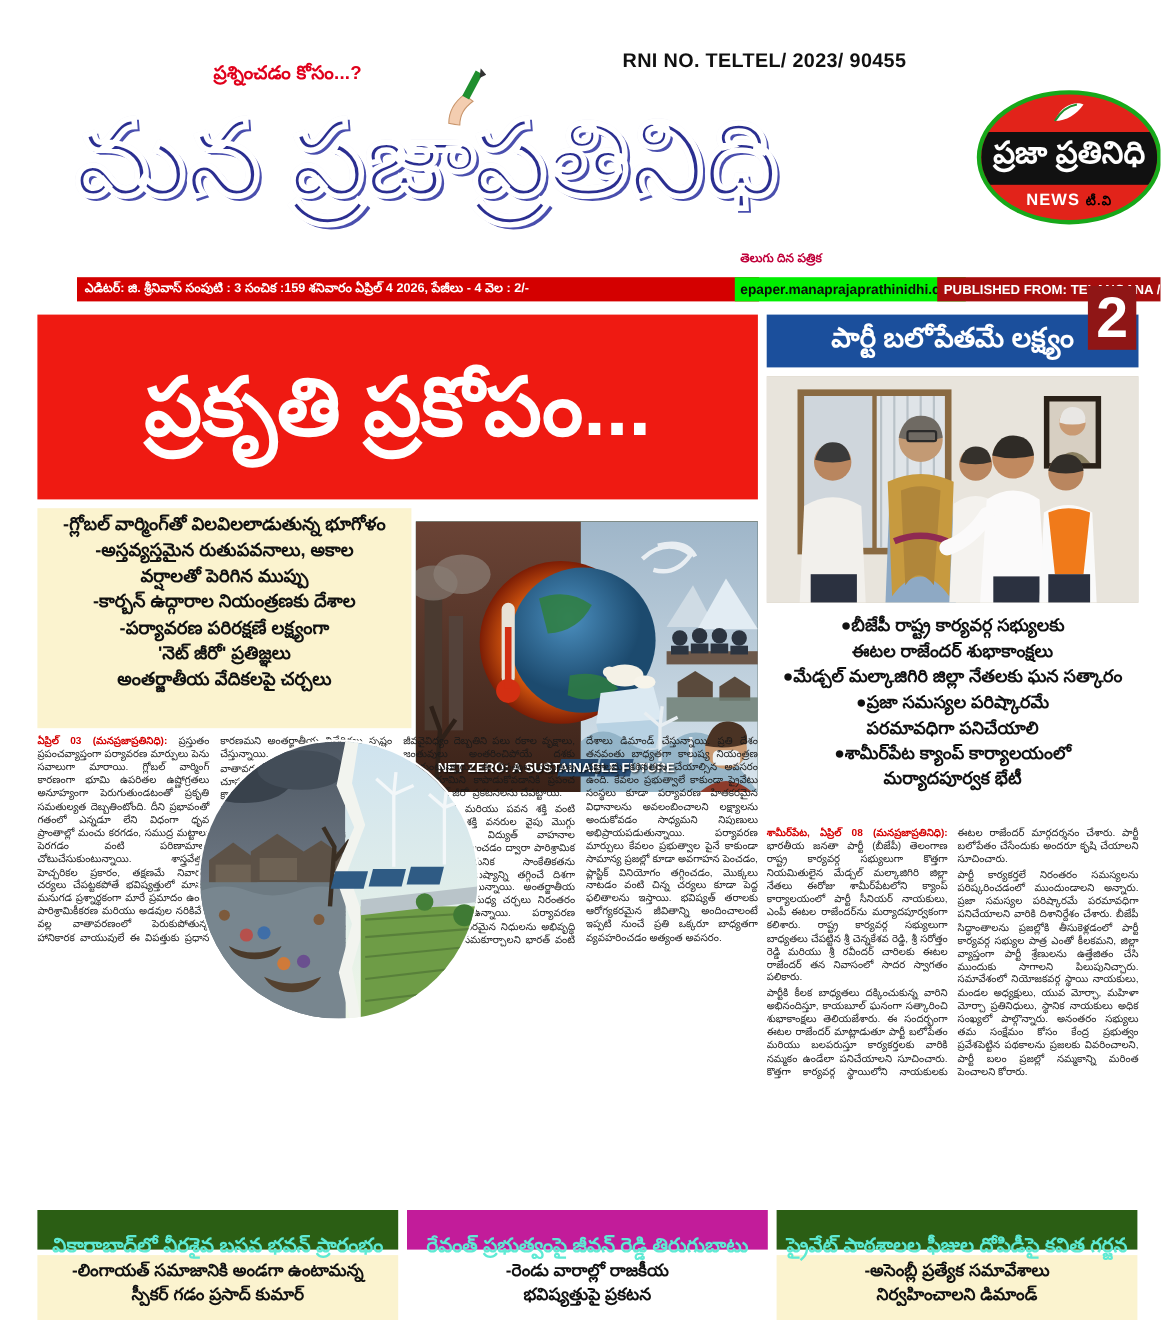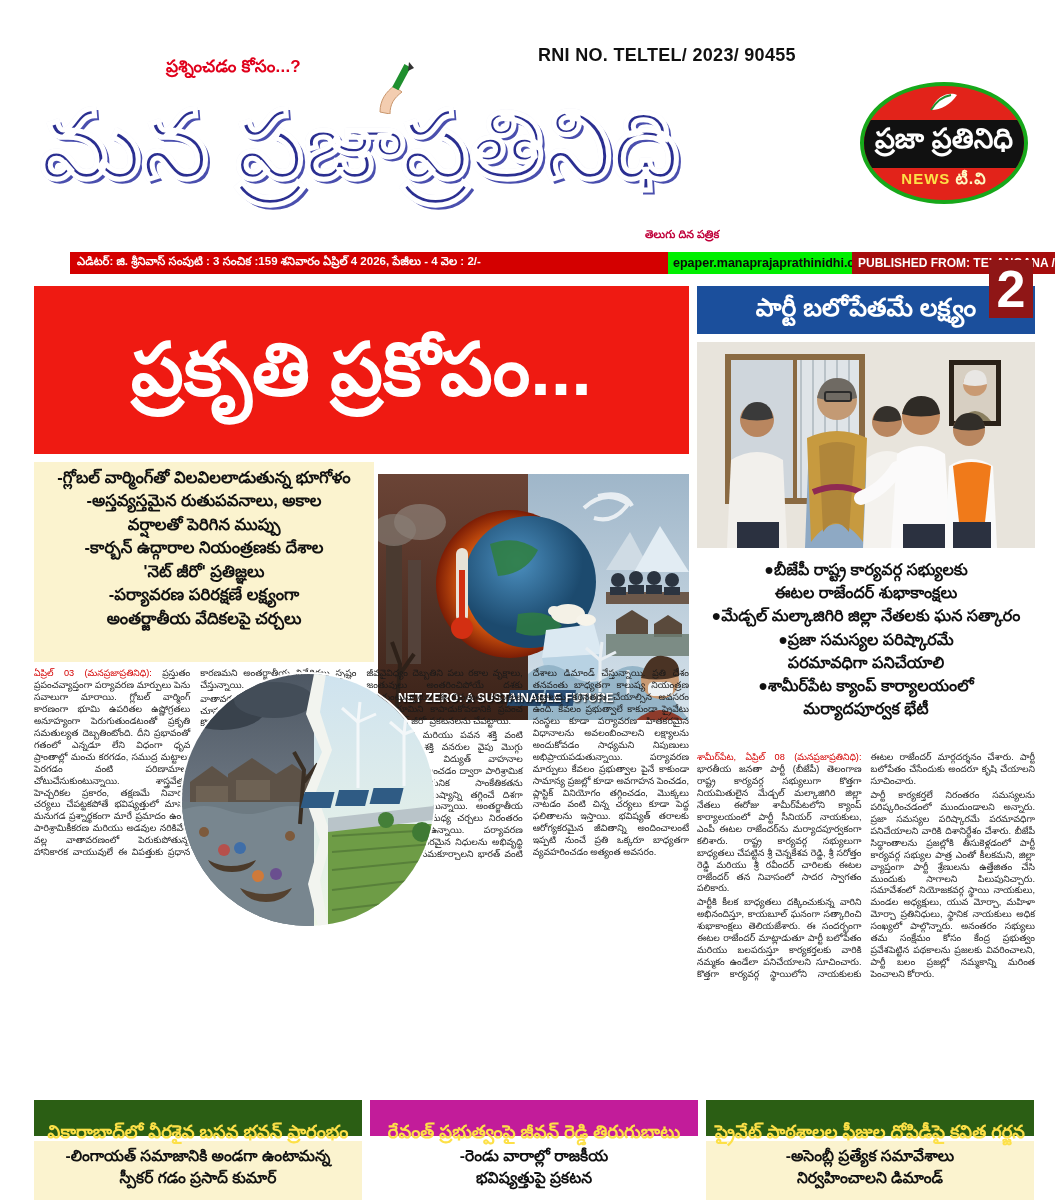--- a/index.html
+++ b/index.html
@@ -1,36 +1,36 @@
 <!DOCTYPE html>
 <html><head>
 <meta charset="utf-8">
 <style>
   html,body{margin:0;padding:0;background:#ffffff;}
   body{width:1055px;height:1200px;overflow:hidden;font-family:"Liberation Sans","DejaVu Sans",sans-serif;color:#000;}
   .page{position:relative;width:1055px;height:1200px;background:#fff;}
 
   
-  .masthead{position:relative;height:250px;}
+  .masthead{position:relative;height:250px;margin-left:28px;}
   .tagline-q{position:absolute;left:166px;top:57px;color:#e0001b;font-size:17px;font-weight:bold;letter-spacing:.2px;}
   .rni{position:absolute;left:538px;top:45px;font-size:18px;font-weight:bold;letter-spacing:.3px;color:#111;}
   .paper-title{position:absolute;left:40px;top:95px;width:810px;height:135px;
       font-size:96px;font-weight:bold;color:#2b2f91;line-height:1.05;white-space:nowrap;
       -webkit-text-stroke:2px #ffffff;text-shadow:3px 3px 0 #4a4fae, 0 0 1px #2b2f91;}
   .pen{position:absolute;left:372px;top:62px;width:46px;height:52px;}
   .sub-telugu{position:absolute;left:645px;top:228px;font-size:11px;color:#c0003a;font-weight:bold;}
 
   .logo{position:absolute;left:860px;top:82px;width:168px;height:122px;border-radius:50%;
         background:#e2231a;border:4px solid #17a81a;box-sizing:border-box;overflow:hidden;}
   .logo-band{position:absolute;left:0;top:30%;width:100%;height:42%;background:#111;}
   .logo-leaf{position:absolute;left:50%;top:6px;transform:translateX(-50%);width:30px;height:22px;}
   .logo-name{position:absolute;left:0;top:33%;width:100%;text-align:center;color:#fff;font-size:28px;font-weight:bold;line-height:1.1;white-space:nowrap;}
   .logo-news{position:absolute;left:0;bottom:8px;width:100%;text-align:center;color:#fff;font-size:15px;font-weight:bold;letter-spacing:1px;}
-  .logo-news b{color:#fde047;}
-  .logo-tv{color:#fef9c3;font-size:16px;}
+  .logo-news b{color:#ffffff;}
+  .logo-tv{color:#000000;font-size:12px;}
 
   
   .infobar{position:absolute;left:0;top:252px;width:1055px;height:24px;}
   .ed-strip{position:absolute;left:34px;top:0;width:620px;height:22px;background:#d40000;color:#fff;
         font-size:11.5px;font-weight:bold;display:flex;align-items:center;padding-left:7px;box-sizing:border-box;white-space:nowrap;margin-left:36px;}
   .epaper{position:absolute;left:668px;top:0;height:22px;background:#00ef00;color:#0a0a0a;
         font-size:12.5px;font-weight:bold;display:flex;align-items:center;padding:0 5px;box-sizing:border-box;}
   .published{position:absolute;left:852px;top:0;height:22px;background:#a70d0d;color:#fff;
         font-size:12px;font-weight:bold;display:flex;align-items:center;padding:0 6px;box-sizing:border-box;white-space:nowrap;}
 
@@ -47,39 +47,39 @@
 
   .collage{position:absolute;left:344px;top:176px;width:311px;height:246px;overflow:hidden;background:#232;margin-top:12px;}
   .netzero-tag{position:absolute;left:20px;bottom:14px;color:#fff;font-size:12px;font-weight:bold;line-height:1.15;text-shadow:1px 1px 2px #000;}
 
   .circle-inset{position:absolute;left:146px;top:386px;width:252px;height:252px;border-radius:50%;overflow:hidden;border:2px solid #fff;}
 
   
   .body-cols{position:absolute;left:0;top:382px;width:655px;height:710px;
       column-count:4;column-gap:10px;font-size:9.2px;line-height:1.3;text-align:justify;color:#1a1a1a;}
   .body-cols p{margin:0 0 2px 0;}
-  .dateline{color:#d40000;font-weight:normal;}
+  .dateline{color:#d40000;font-weight:bold;}
 
   
   .blue-banner{width:338px;height:48px;background:#1b4f9c;display:flex;align-items:center;justify-content:center;}
   .blue-banner span{color:#fff;font-size:25px;font-weight:bold;white-space:nowrap;text-align:right;}
   .bjp-photo{position:absolute;left:0;top:56px;width:338px;height:206px;overflow:hidden;background:#d9d2c5;}
   .bullets-right{position:absolute;left:0;top:268px;width:338px;height:196px;text-align:center;padding-top:4px;box-sizing:border-box;}
   .bullets-right div{font-size:16px;font-weight:bold;line-height:1.45;color:#111;}
   .right-body{position:absolute;left:0;top:466px;width:338px;height:620px;
       column-count:2;column-gap:9px;font-size:9.2px;line-height:1.3;text-align:justify;color:#1a1a1a;}
   .right-body p{margin:0 0 2px 0;}
   .pagemark{position:absolute;right:2px;bottom:16px;width:44px;height:58px;background:#8f1616;color:#fff;
       font-size:52px;font-weight:bold;display:flex;align-items:center;justify-content:center;line-height:1;}
 
   
   .bottom{position:absolute;left:34px;top:1100px;width:1001px;height:100px;display:flex;gap:8px;}
   .bcell{width:328px;position:relative;}
   .bhead{height:36px;display:flex;align-items:center;justify-content:center;}
-  .bhead span{color:#fde047;font-size:18px;font-weight:bold;white-space:nowrap;margin-top:32px;}
+  .bhead span{color:#5eead4;font-size:18px;font-weight:bold;white-space:nowrap;margin-top:32px;}
   .bhead.green{background:#2b5e14;}
   .bhead.magenta{background:#c21c9a;}
   .bsub{margin-top:5px;text-align:center;font-size:15.5px;font-weight:bold;line-height:1.4;color:#111;padding:4px 4px 0 4px;}
   .bsub.cream{background:#fbf3cf;height:62px;box-sizing:border-box;}
   .bsub.white{background:#fff;height:62px;box-sizing:border-box;}
 </style>
 </head>
 <body>
 
 <div class="page">
@@ -121,22 +121,22 @@
 
     <div class="red-banner">
       <span>ప్రకృతి ప్రకోపం...</span>
     </div>
 
     <div class="bullets-left">
       <div>-గ్లోబల్ వార్మింగ్‌తో విలవిలలాడుతున్న భూగోళం</div>
       <div>-అస్తవ్యస్తమైన రుతుపవనాలు, అకాల</div>
       <div>వర్షాలతో పెరిగిన ముప్పు</div>
       <div>-కార్బన్ ఉద్గారాల నియంత్రణకు దేశాల</div>
+      <div>-పర్యావరణ పరిరక్షణే లక్ష్యంగా</div>
       <div>'నెట్ జీరో' ప్రతిజ్ఞలు</div>
-      <div>-పర్యావరణ పరిరక్షణే లక్ష్యంగా</div>
       <div>అంతర్జాతీయ వేదికలపై చర్చలు</div>
     </div>
 
     <div class="collage">
       <svg width="311" height="246" viewBox="0 0 311 246">
         <defs>
           <linearGradient id="skyHot" x1="0" y1="0" x2="0" y2="1">
             <stop offset="0" stop-color="#6b4436"></stop>
               <stop offset="1" stop-color="#3a2218"></stop>
           </linearGradient>

